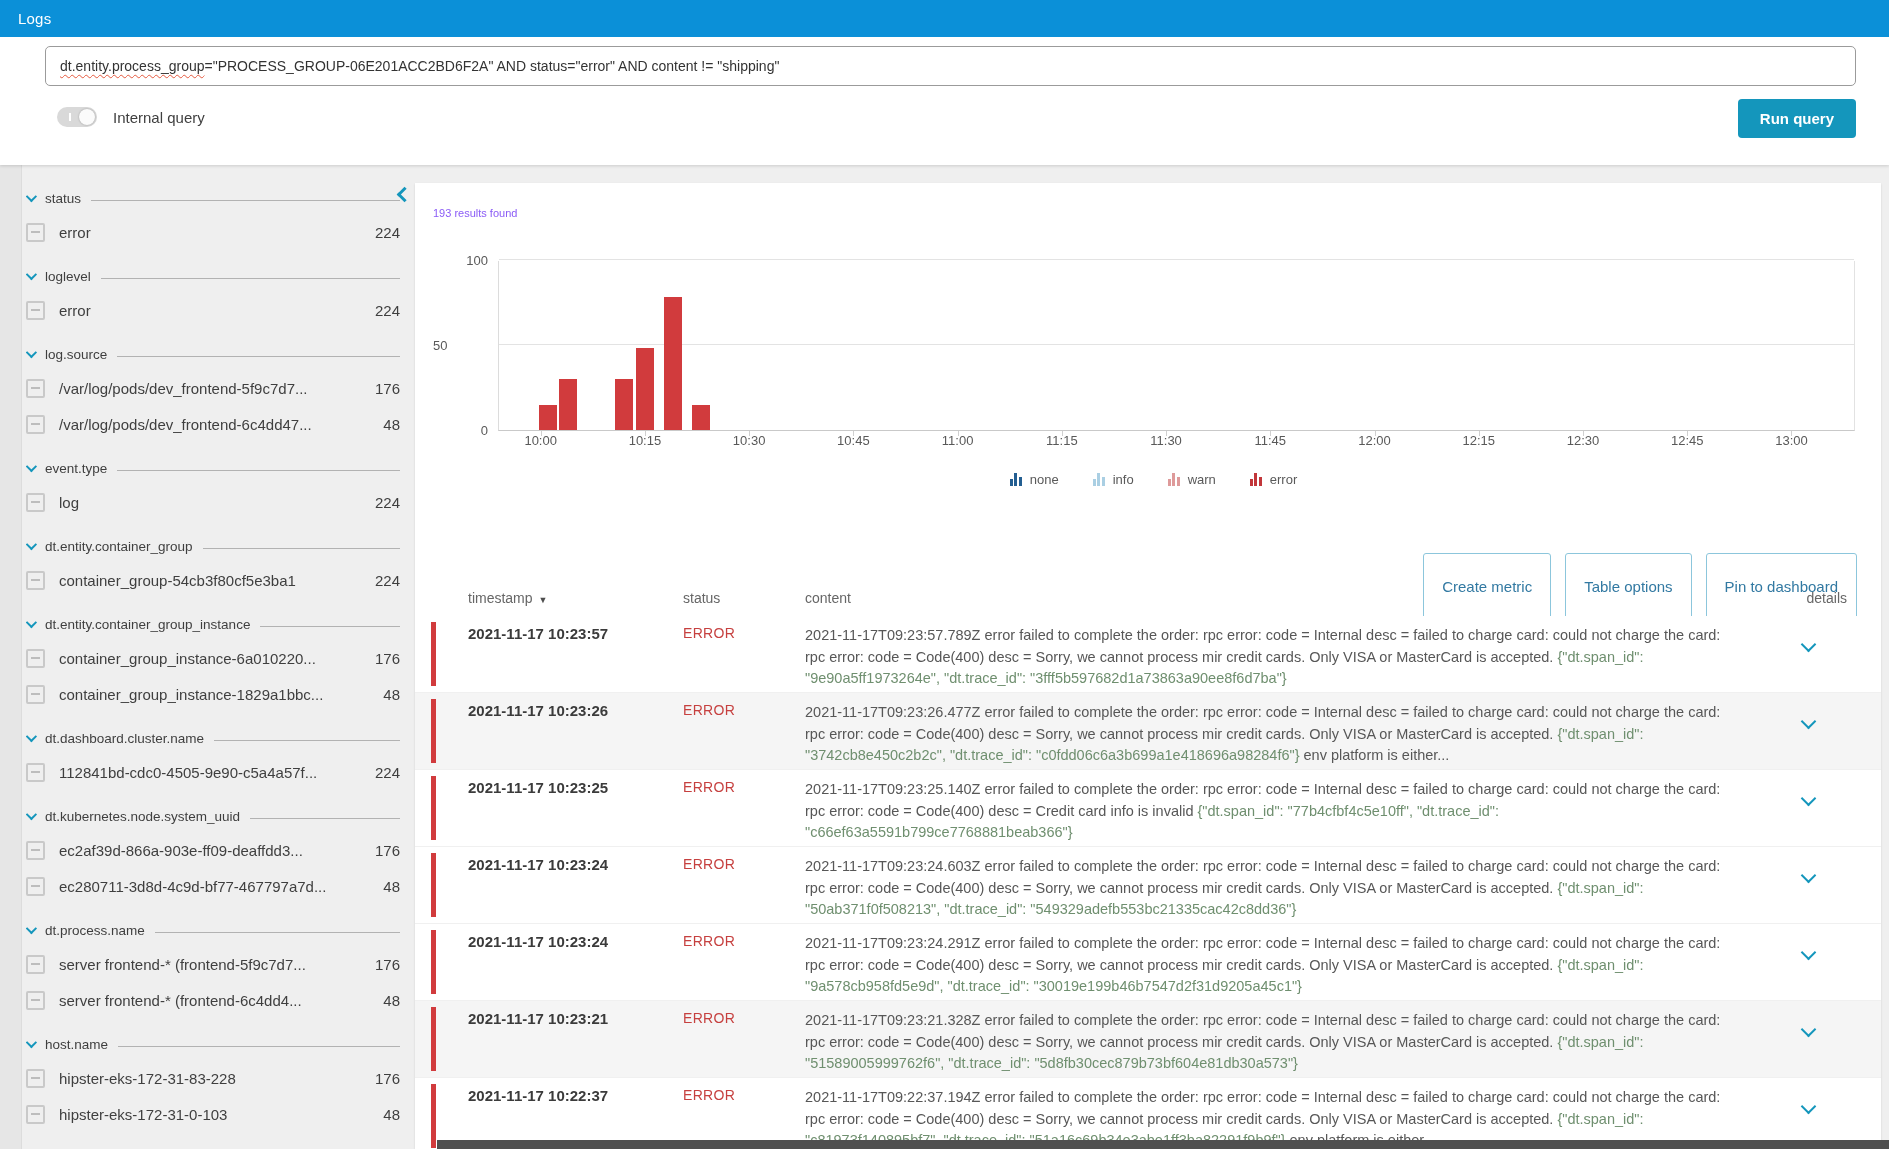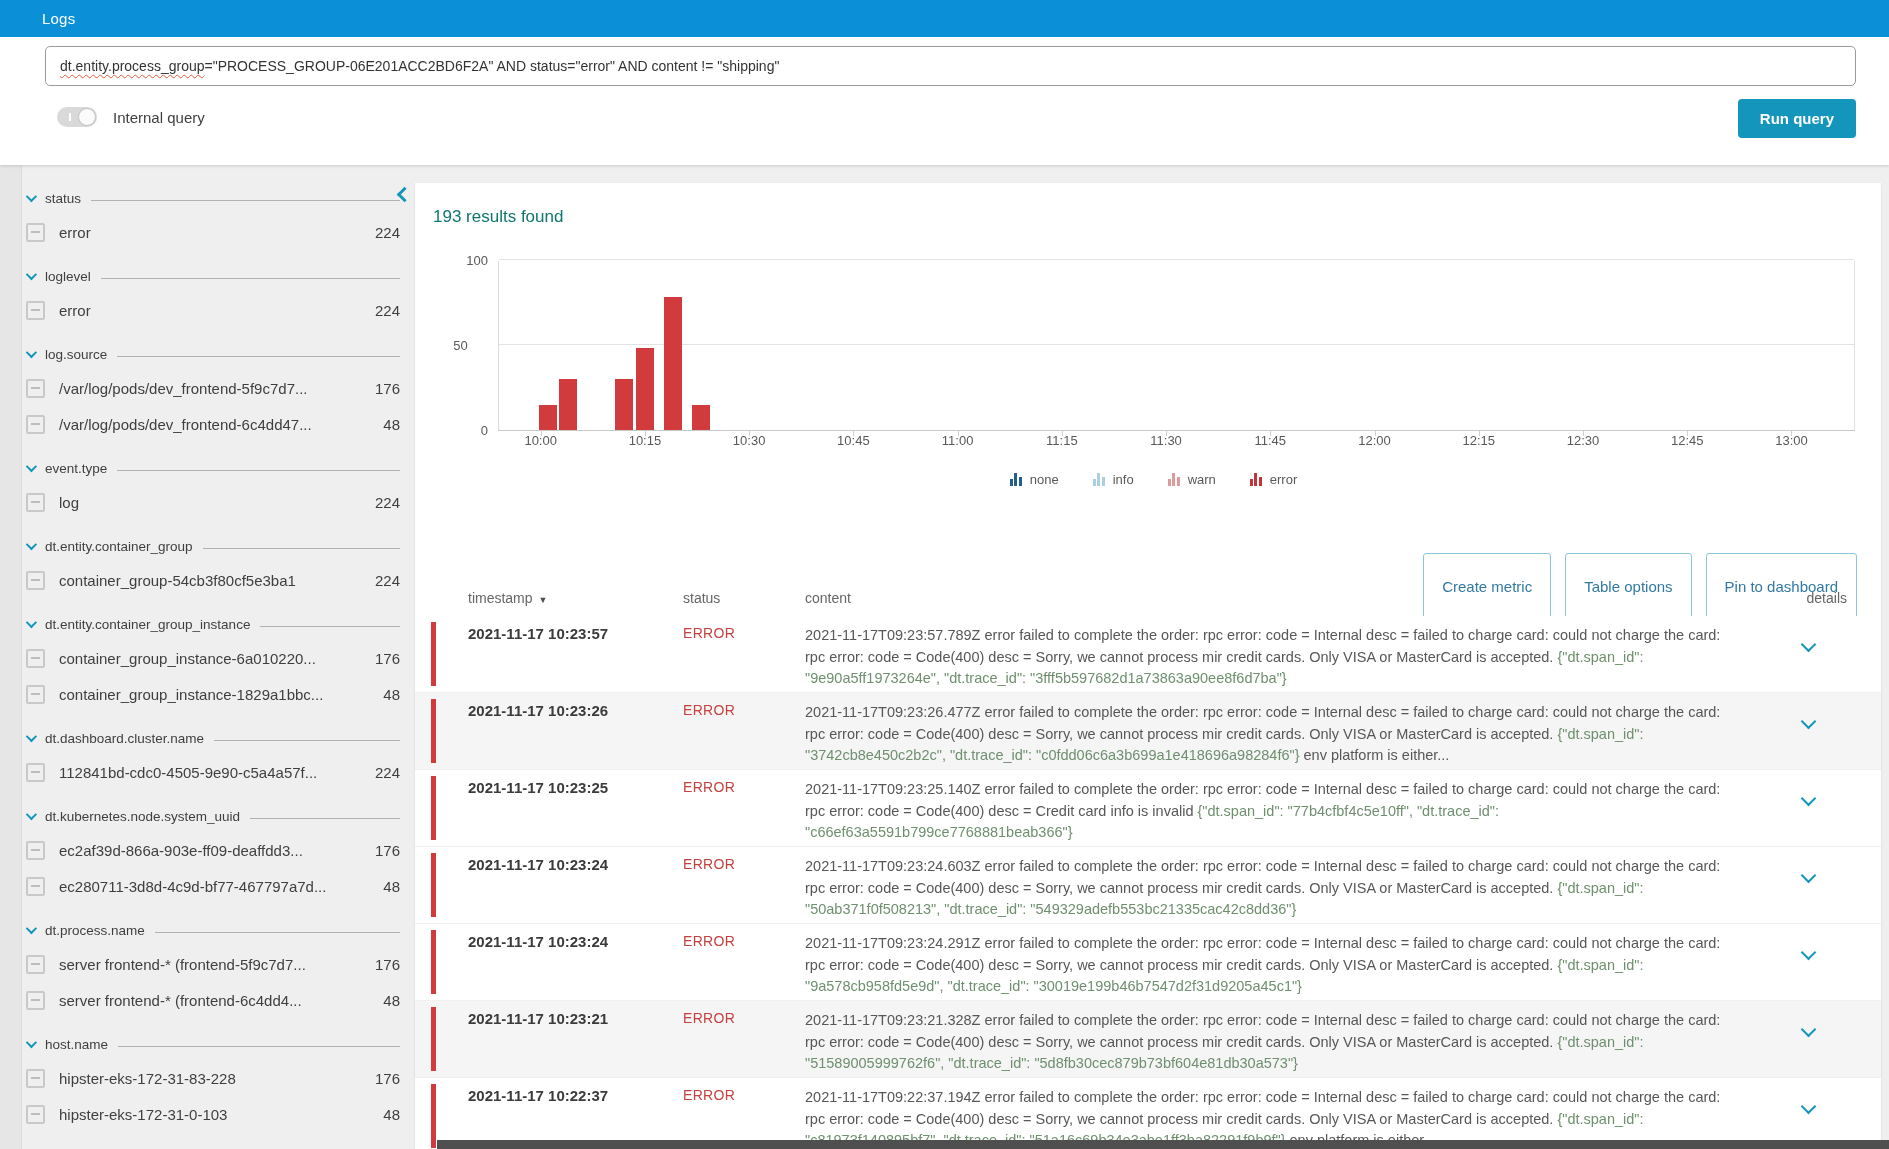--- a/index.html
+++ b/index.html
@@ -4,21 +4,21 @@
 <style>
   * { margin:0; padding:0; box-sizing:border-box; }
   html,body { width:1889px; height:1149px; overflow:hidden; }
   body {
     font-family:"Liberation Sans","DejaVu Sans",sans-serif;
     background:#efefef; color:#3f3f3f; position:relative;
   }
   
   .topbar { position:absolute; left:0; top:0; width:1889px; height:37px;
     background:var(--c-topbar,#0b90d8); display:flex; align-items:center; z-index:5; }
-  .topbar .title { color:#fff; font-size:15px; padding-left:18px; letter-spacing:.2px;margin-left:24px; }
+  .topbar .title { color:#fff; font-size:15px; padding-left:18px; letter-spacing:.2px; }
 
   
   .query-panel { position:absolute; left:0; top:37px; width:1889px; height:128px;
     background:#fff; box-shadow:0 1px 3px rgba(0,0,0,.15); z-index:4; }
   .query-input { position:absolute; left:45px; top:9px; width:1811px; height:40px;
     border:1px solid #9b9b9b; border-radius:5px; background:#fff;
     font-size:14px; color:#333; line-height:38px; padding:0 14px;
     white-space:nowrap; overflow:hidden; }
   .squiggle { text-decoration:underline; text-decoration-style:wavy;
     text-decoration-color:#e4593f; text-decoration-thickness:1px; text-underline-offset:3px; }
@@ -52,21 +52,21 @@
   .fi-count { font-size:15px; color:#3f3f3f; margin-left:8px; }
 
   
   .collapse-chev { position:absolute; left:395px; top:186px; width:18px; height:18px; cursor:pointer; z-index:6; }
   .collapse-chev span { display:inline-block; border:solid var(--c-accent,#1496bc);
     border-width:0 3px 3px 0; padding:4px; transform:rotate(135deg); margin:2px 0 0 4px; }
 
   
   .main-panel { position:absolute; left:415px; top:183px; width:1466px; bottom:0;
     background:#fff; box-shadow:0 1px 2px rgba(0,0,0,.12); overflow:hidden; }
-  .summary { position:absolute; left:18px; top:24px; font-size:17px; color:#0f766e; }
+  .summary { position:absolute; left:18px; top:24px; font-size:11px; color:#8b5cf6; }
 
   
   .chart-area { position:absolute; left:0; top:78px; width:1466px; height:200px; }
   .plot { position:absolute; left:83px; top:0; width:1357px; height:170px;
     border-left:1px solid #dcdcdc; border-right:1px solid #e2e2e2; border-bottom:1px solid #c9c9c9; }
   .gridline { position:absolute; left:0; right:0; height:1px; background:#e3e3e3; }
   .ylab { position:absolute; right:1392px; width:60px; text-align:right;
     font-size:13px; color:#595959; }
   .bar { position:absolute; bottom:0; width:18px; background:var(--c-bar_red,#d13b3d); }
   .xtick { position:absolute; top:170px; width:1px; height:5px; background:#d0d0d0; }
@@ -348,21 +348,21 @@
         <div class="xlab" style="left: 95.3846%;">13:00</div>
         <div class="bar" title="10:01 : 15" style="left: calc(3.58974% - 9px); height: 25.5px;"></div>
         <div class="bar" title="10:04 : 30" style="left: calc(5.12821% - 9px); height: 51px;"></div>
         <div class="bar" title="10:12 : 30" style="left: calc(9.23077% - 9px); height: 51px;"></div>
         <div class="bar" title="10:15 : 48" style="left: calc(10.7692% - 9px); height: 81.6px;"></div>
         <div class="bar" title="10:19 : 78" style="left: calc(12.8205% - 9px); height: 132.6px;"></div>
         <div class="bar" title="10:23 : 15" style="left: calc(14.8718% - 9px); height: 25.5px;"></div>
       </div>
     <div id="ylabs"></div>
   <div class="ylab" style="position: absolute; left: 18px; width: 55px; text-align: right; top: 162px;">0</div>
-      <div class="ylab" style="position: absolute; left: 18px; width: 55px; text-align: center; top: 77px;">50</div>
+      <div class="ylab" style="position: absolute; left: 18px; width: 55px; text-align: left; top: 77px;">50</div>
       <div class="ylab" style="position: absolute; left: 18px; width: 55px; text-align: right; top: -8px;">100</div>
     </div>
 
   <div class="legend" id="legend">
       <div class="legend-item">
         <span class="legend-icon">
           <i style="height: 7px; background: rgb(35, 94, 145);"></i>
           <i style="height: 13px; background: rgb(35, 94, 145);"></i>
           <i style="height: 9px; background: rgb(35, 94, 145);"></i>
         </span>

